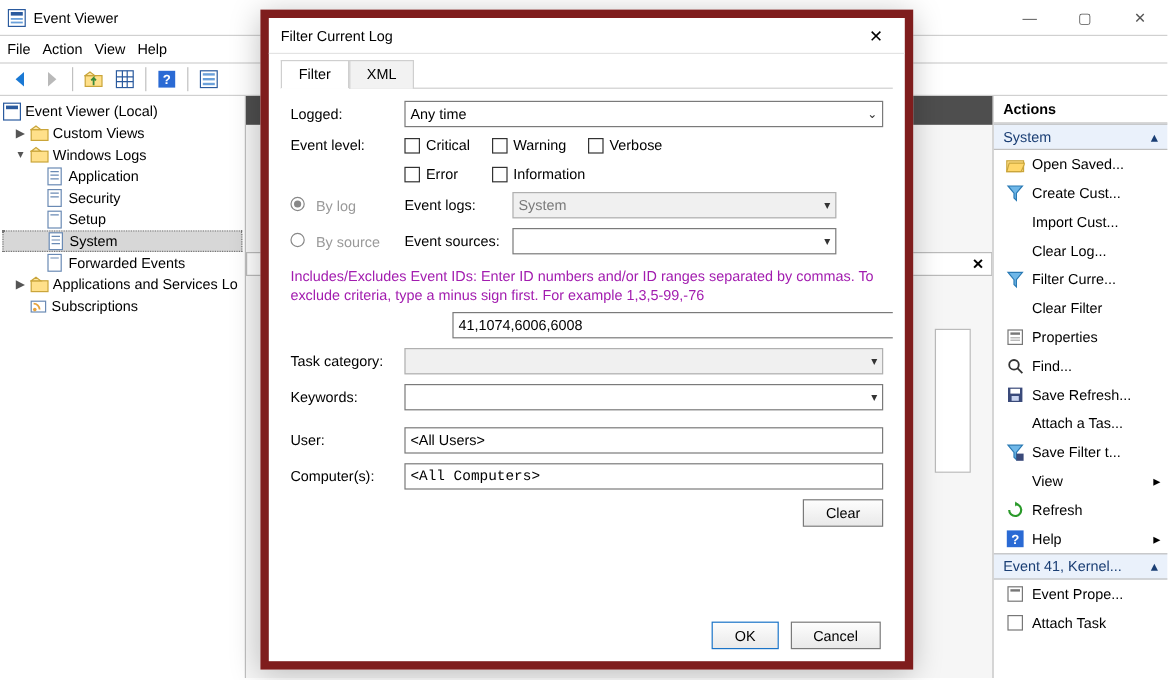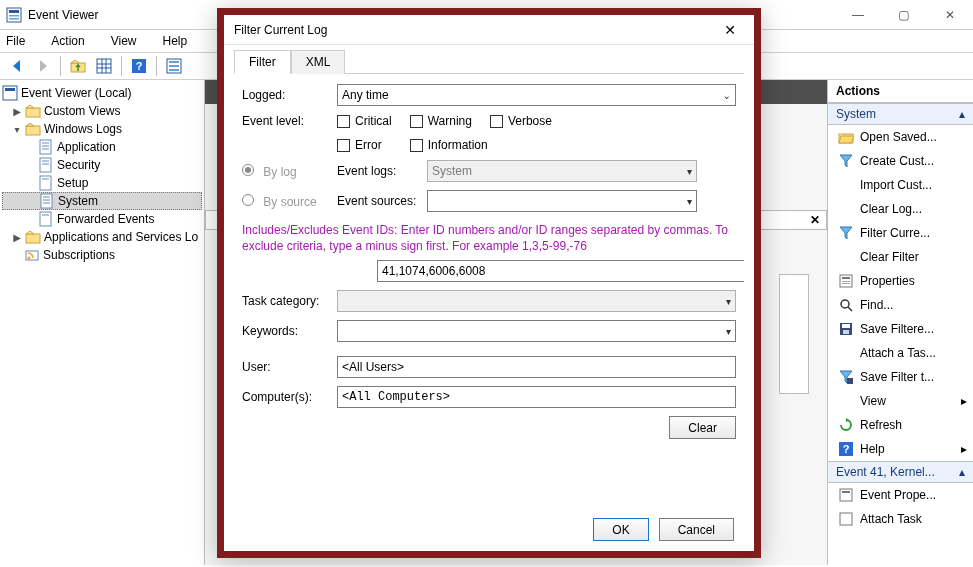--- a/index.html
+++ b/index.html
@@ -19,21 +19,21 @@
     height: 30px;
     display: flex;
     align-items: center;
     border-bottom: 1px solid #d0d0d0;
   }
   .main-titlebar .app-icon { width:16px;height:16px;margin:0 6px; }
   .main-titlebar .title { flex:0 0 auto; }
   .main-titlebar .spacer { flex:1; }
   .win-btn { width:46px;height:30px;display:flex;align-items:center;justify-content:center;color:#555; }
   
-  .menubar { height:22px;display:flex;align-items:center;padding:0 6px;gap:26px; }
+  .menubar { height:22px;display:flex;align-items:center;padding:0 6px;gap:10px; }
   .menubar span { }
   
   .toolbar { height:28px;display:flex;align-items:center;gap:4px;padding:0 6px;border-top:1px solid #d0d0d0;border-bottom:1px solid #d0d0d0; }
   .tool-btn { width:22px;height:22px;display:flex;align-items:center;justify-content:center;border:1px solid transparent; }
   .tool-divider { width:1px;height:20px;background:#c0c0c0;margin:0 2px; }
   
   .main-area { display:flex; height:calc(567px - 30px - 22px - 28px - 2px); }
   .tree-pane { width:205px;border-right:1px solid #bfbfbf;padding:4px 2px;overflow:hidden;background:#fff; }
   .tree-item { display:flex;align-items:center;height:18px;gap:3px;white-space:nowrap; }
   .tree-caret { width:10px;text-align:center;color:#555;font-size:10px; }
@@ -346,21 +346,21 @@
         <span>Find...</span>
       </div>
     <div class="actions-item">
         <span class="aicon">
           <svg width="16" height="16">
             <rect x="2" y="2" width="12" height="12" fill="#3a4a7a"></rect>
             <rect x="4" y="3" width="8" height="4" fill="#fff"></rect>
             <rect x="5" y="9" width="6" height="4" fill="#c9d4ef"></rect>
           </svg>
         </span>
-        <span>Save Filtere...</span>
+        <span>Save Refresh...</span>
       </div>
     <div class="actions-item">
         <span class="aicon"></span>
         <span>Attach a Tas...</span>
       </div>
     <div class="actions-item">
         <span class="aicon">
           <svg width="16" height="16">
             <path d="M2 2 L14 2 L9 8 L9 14 L7 12 L7 8 Z" fill="#6fb7e8" stroke="#2a7ab4"></path>
             <rect x="9" y="9" width="6" height="6" fill="#3a4a7a"></rect>

